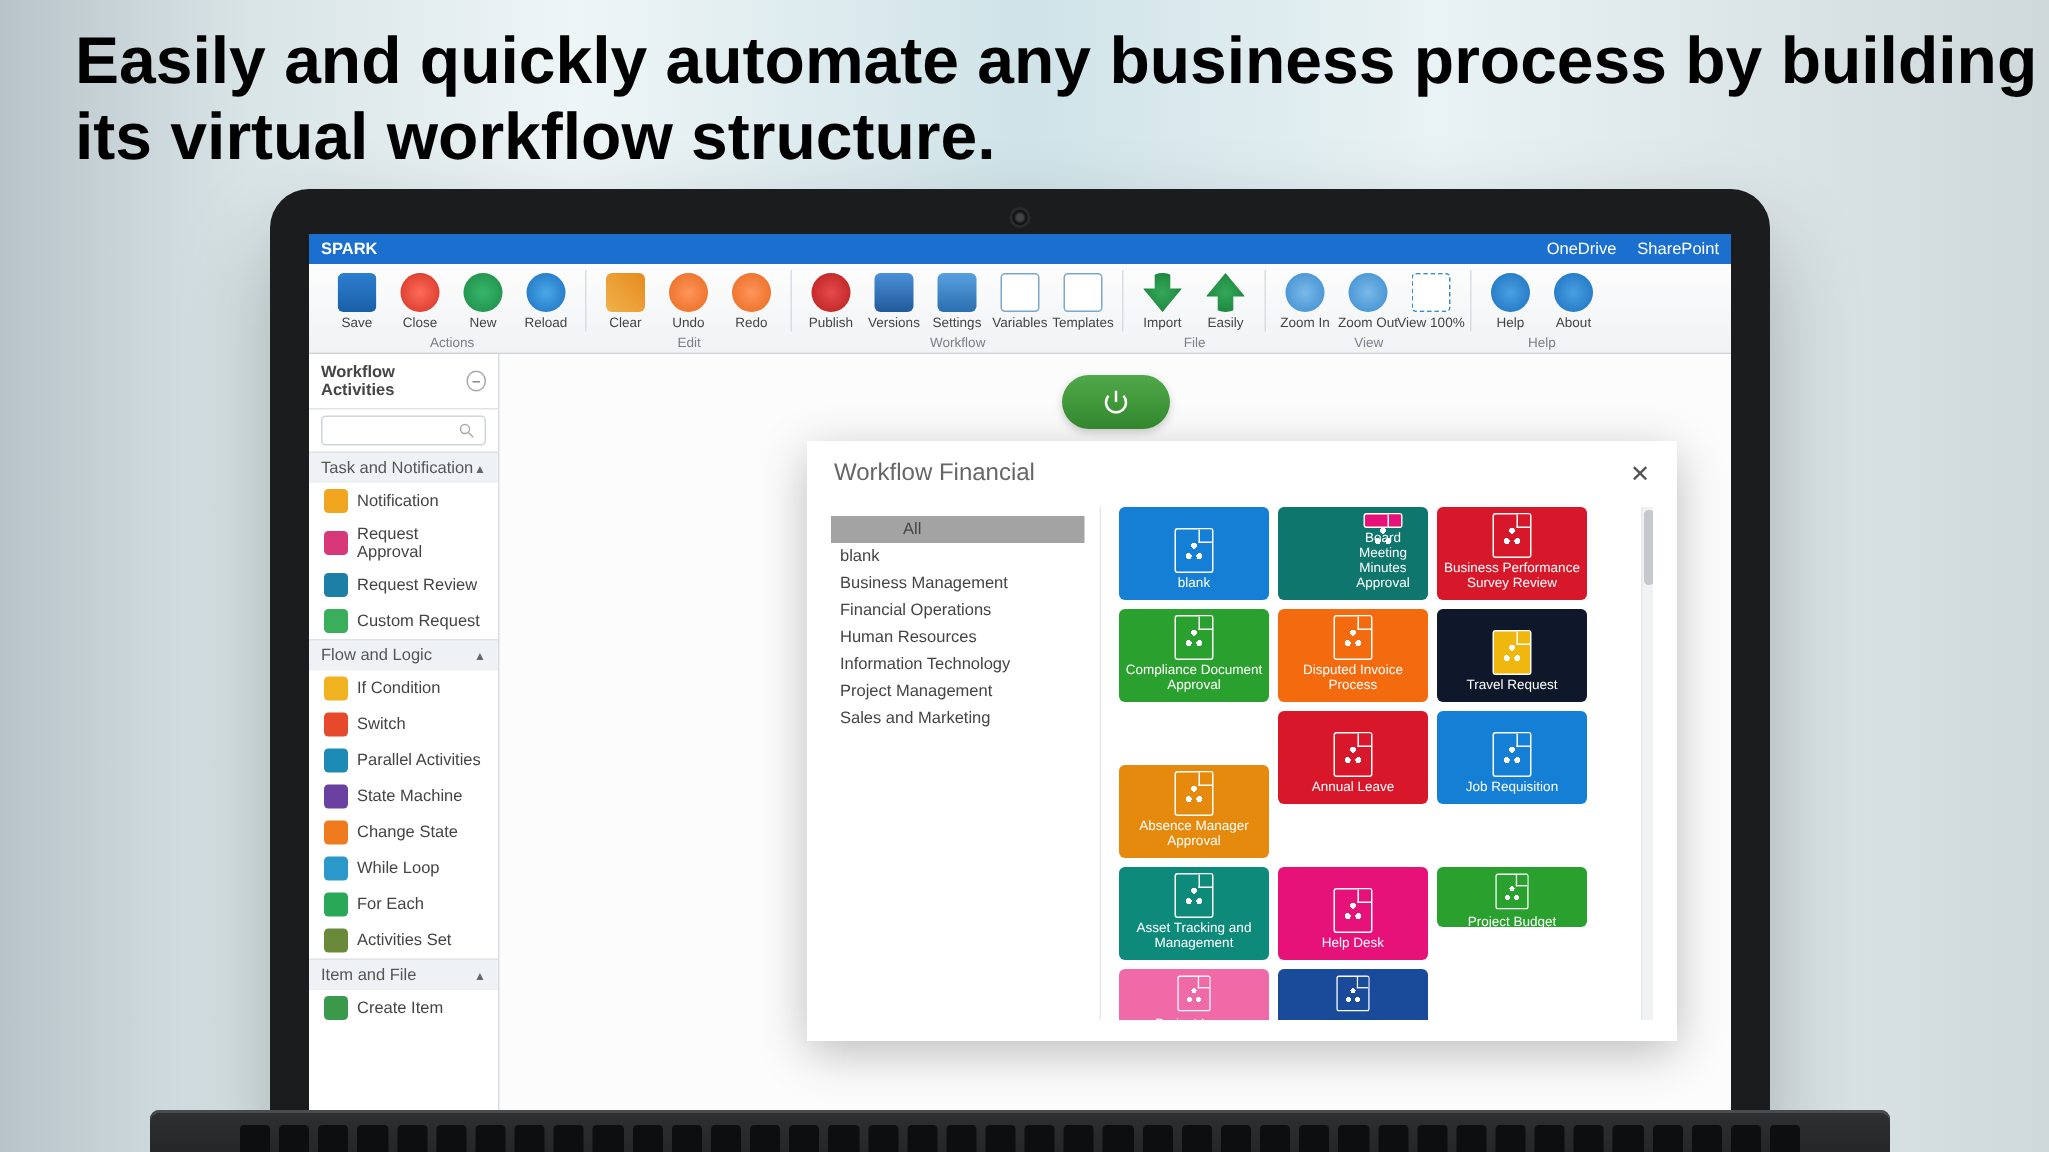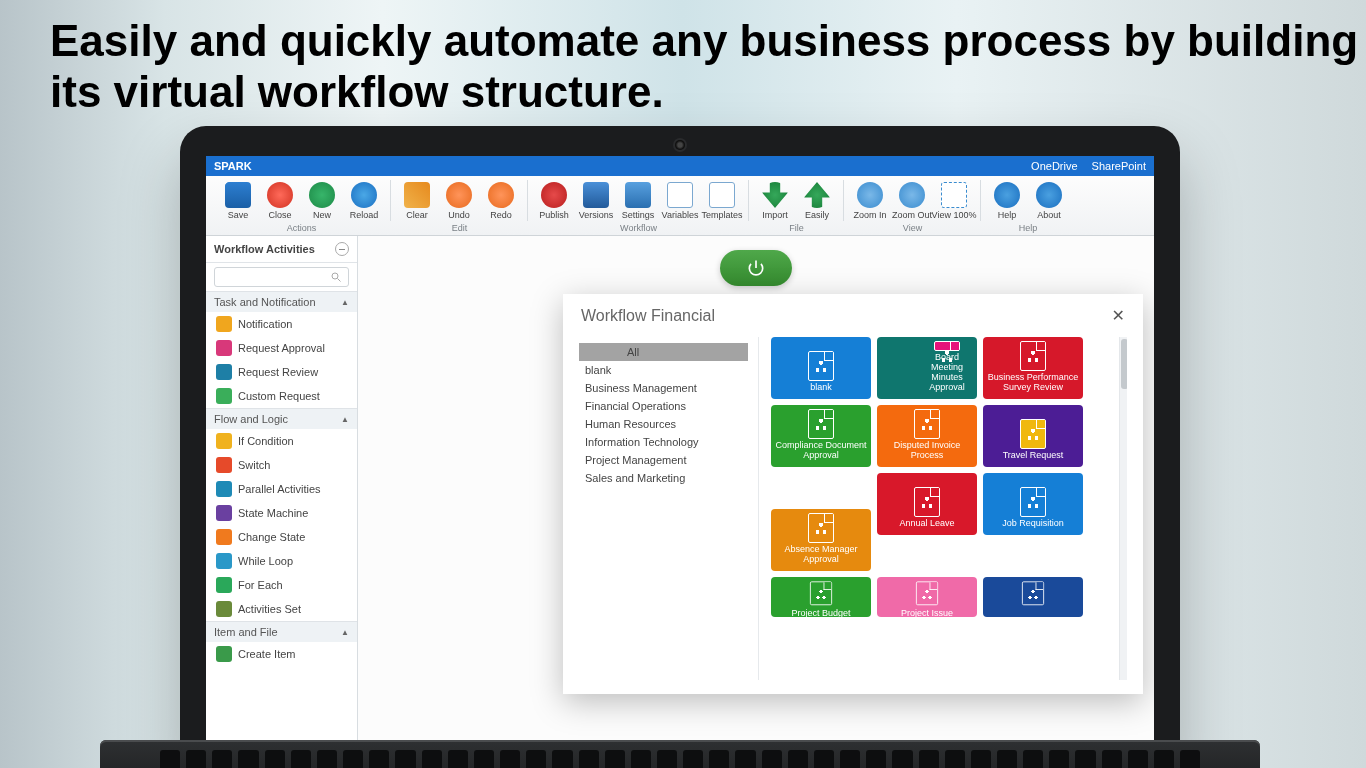--- a/index.html
+++ b/index.html
@@ -97,21 +97,21 @@
   .ic-import { background: radial-gradient(#35a85a,#147a34); clip-path: polygon(50% 100%,100% 40%,70% 40%,70% 0,30% 0,30% 40%,0 40%);}
   .ic-export { background: radial-gradient(#35a85a,#147a34); clip-path: polygon(50% 0,100% 60%,70% 60%,70% 100%,30% 100%,30% 60%,0 60%);}
   .ic-zin    { background: radial-gradient(#7ab8e8,#3a8ccf); }
   .ic-zout   { background: radial-gradient(#7ab8e8,#3a8ccf); }
   .ic-z100   { background: #fff; border:1px dashed #3a8ccf; border-radius:3px;}
   .ic-help   { background: radial-gradient(#4aa0e0,#1a6fc0); }
   .ic-about  { background: radial-gradient(#4aa0e0,#1a6fc0); }
 
   .work { flex:1; display:flex; position:relative; background:#fcfcfc; }
   .sidebar {
-    width: 152px; background:#fff; border-right:1px solid #d8dde1;
+    width: 127px; background:#fff; border-right:1px solid #d8dde1;
     display:flex; flex-direction:column; overflow:hidden;
   }
   .sb-head {
     display:flex; align-items:center; justify-content:space-between;
     padding:6px 8px; font-weight:600; font-size:11px; color:#444;
     border-bottom:1px solid #e0e4e8;
   }
   .sb-collapse { width:14px;height:14px;border:1px solid #aaa;border-radius:50%; position:relative;}
   .sb-collapse::before{content:"";position:absolute;left:3px;right:3px;top:50%;height:1px;background:#888;}
   .sb-search {
@@ -440,36 +440,44 @@
                       <div class="tile-lbl">Business Performance Survey Review</div>
                     </div>
                     <div class="tile" style="background: rgb(42, 160, 46);">
                       <div class="tile-ico" style="background: rgb(42, 160, 46);"></div>
                       <div class="tile-lbl">Compliance Document Approval</div>
                     </div>
                     <div class="tile" style="background: rgb(244, 106, 14);">
                       <div class="tile-ico" style="background: rgb(244, 106, 14);"></div>
                       <div class="tile-lbl">Disputed Invoice Process</div>
                     </div>
-                    <div class="tile" style="background: #4c1d95;">
+                    <div class="tile" style="background: #0f172a;">
                       <div class="tile-ico" style="background: rgb(240, 184, 14);"></div>
                       <div class="tile-lbl">Travel Request</div>
                     </div>
                     <div class="tile" style="background: rgb(230, 138, 14); margin-top: 36px;">
                       <div class="tile-ico" style="background: rgb(230, 138, 14);"></div>
                       <div class="tile-lbl">Absence Manager Approval</div>
                     </div>
                     <div class="tile" style="background: rgb(216, 24, 42);">
                       <div class="tile-ico" style="background: rgb(216, 24, 42);"></div>
                       <div class="tile-lbl">Annual Leave</div>
                     </div>
                     <div class="tile" style="background: rgb(21, 127, 214);">
                       <div class="tile-ico" style="background: rgb(21, 127, 214);"></div>
                       <div class="tile-lbl">Job Requisition</div>
                     </div>
+                    <div class="tile" style="background: rgb(14, 138, 122);">
+                      <div class="tile-ico" style="background: rgb(14, 138, 122);"></div>
+                      <div class="tile-lbl">Asset Tracking and Management</div>
+                    </div>
+                    <div class="tile" style="background: rgb(230, 18, 122);">
+                      <div class="tile-ico" style="background: rgb(230, 18, 122);"></div>
+                      <div class="tile-lbl">Help Desk</div>
+                    </div>
                     <div class="tile cut" style="background: rgb(42, 160, 46);">
                       <div class="tile-ico" style="background: rgb(42, 160, 46);"></div>
                       <div class="tile-lbl">Project Budget</div>
                     </div>
                     <div class="tile cut" style="background: rgb(240, 106, 168);">
                       <div class="tile-ico" style="background: rgb(240, 106, 168);"></div>
                       <div class="tile-lbl">Project Issue</div>
                     </div>
                     <div class="tile cut" style="background: rgb(26, 74, 154);">
                       <div class="tile-ico" style="background: rgb(26, 74, 154);"></div>

